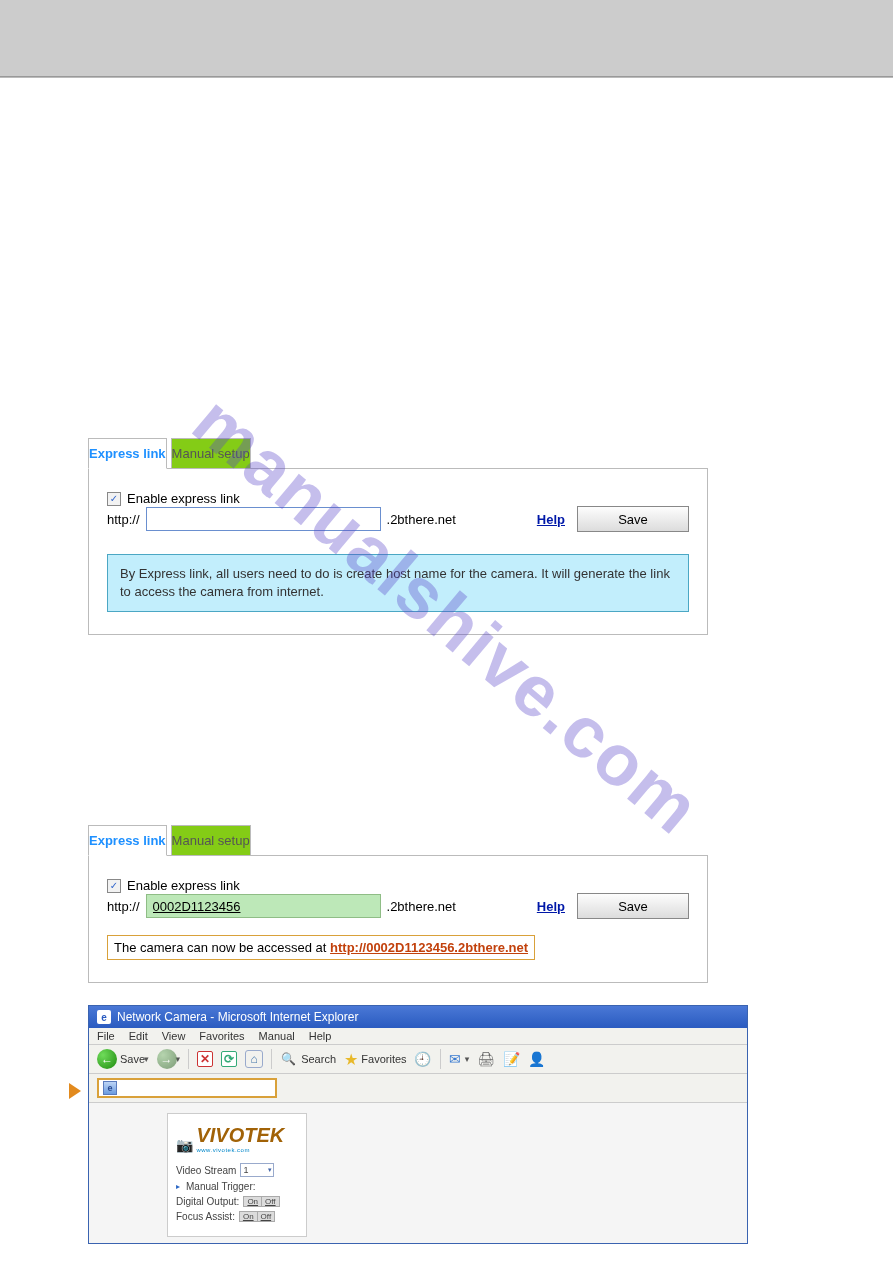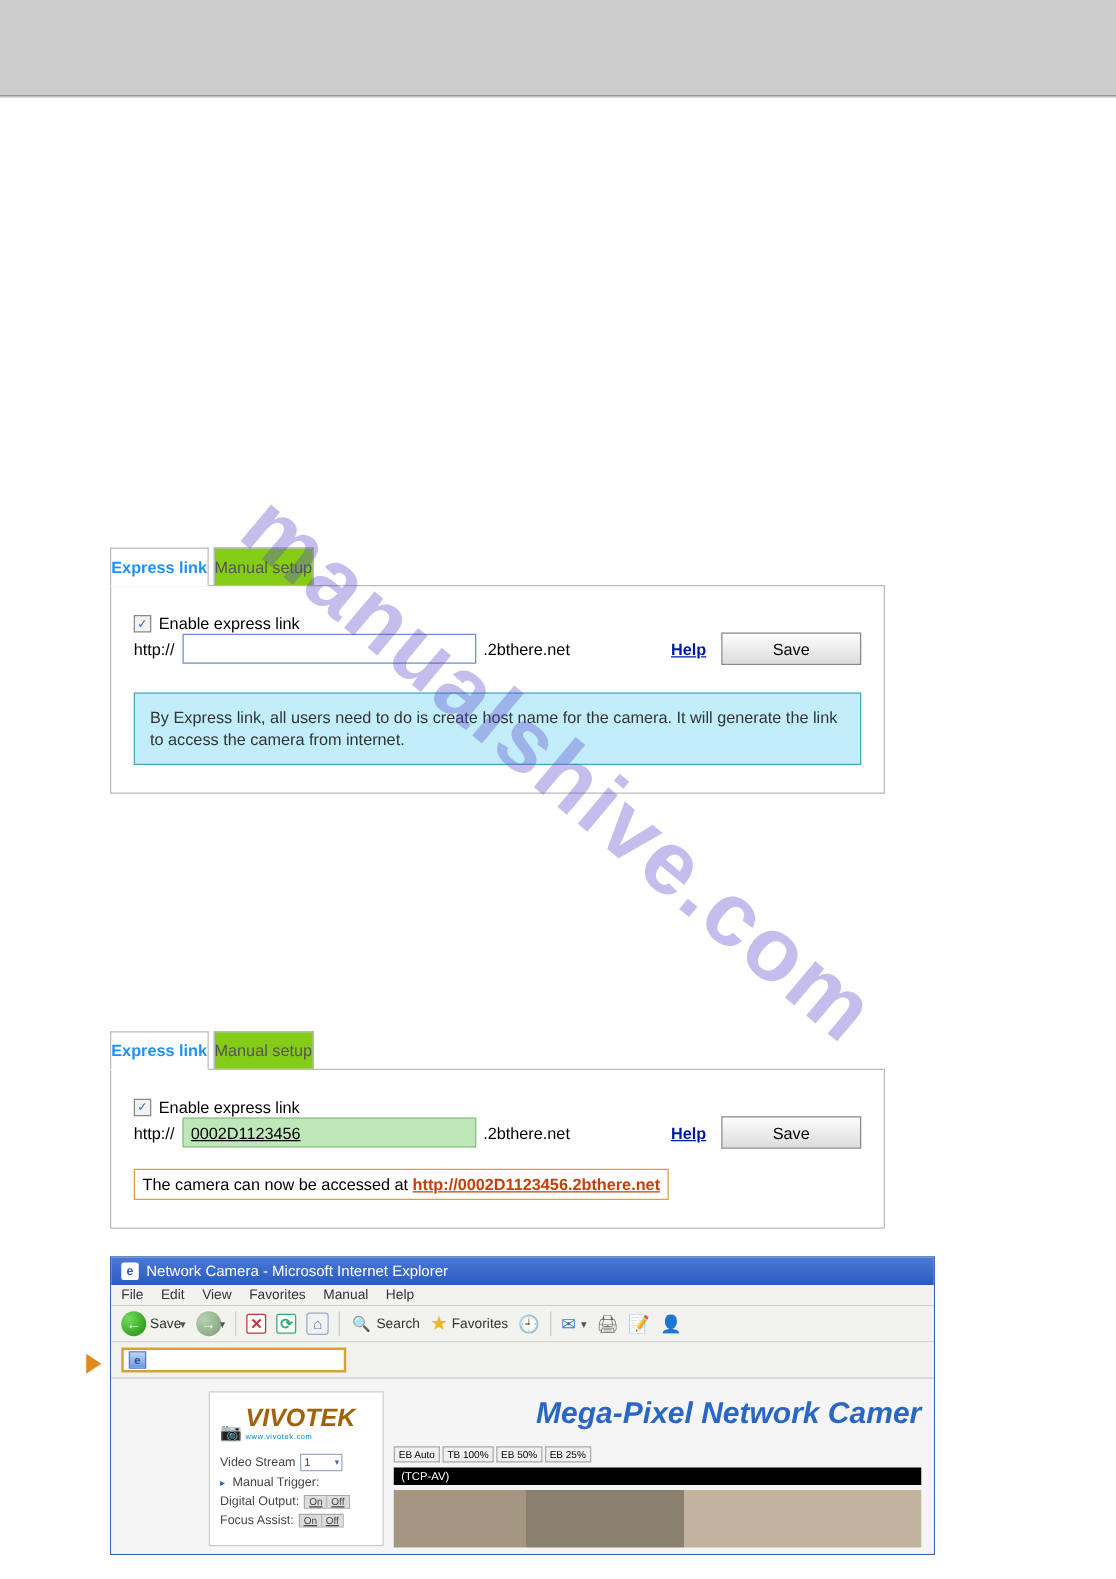--- a/index.html
+++ b/index.html
@@ -368,26 +368,15 @@
             </span>
         </div>
         <div class="sp-row">
           <span>Focus Assist:</span>
           <span class="pill">
               <span class="on">On</span>
               <span>Off</span>
             </span>
         </div>
       </div>
-      <div class="main-panel">
-        <div class="main-title">Mega-Pixel Network Camer</div>
-        <div class="modes-row">
-          <span class="mode-btn">EB Auto</span>
-          <span class="mode-btn">TB 100%</span>
-          <span class="mode-btn">EB 50%</span>
-          <span class="mode-btn">EB 25%</span>
-        </div>
-        <div class="video-bar">(TCP-AV)</div>
-        <div class="video-frame"></div>
-      </div>
     </div>
   </div>
 </div>
 
 </body></html>

